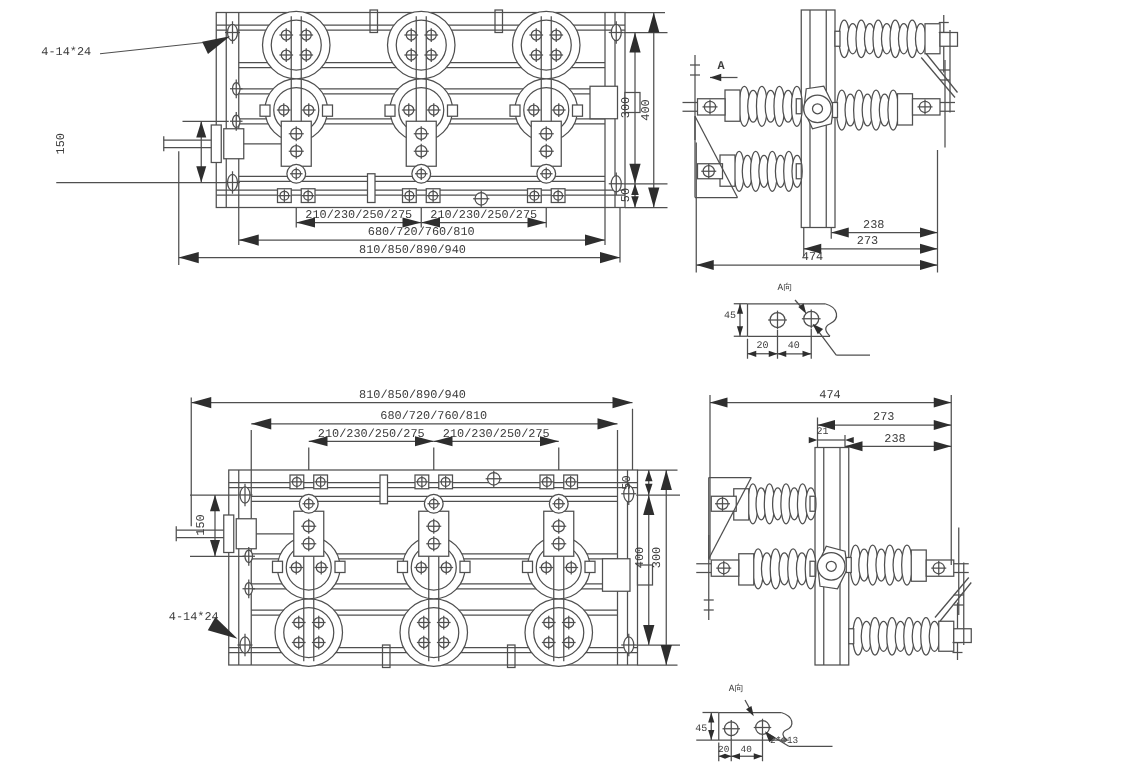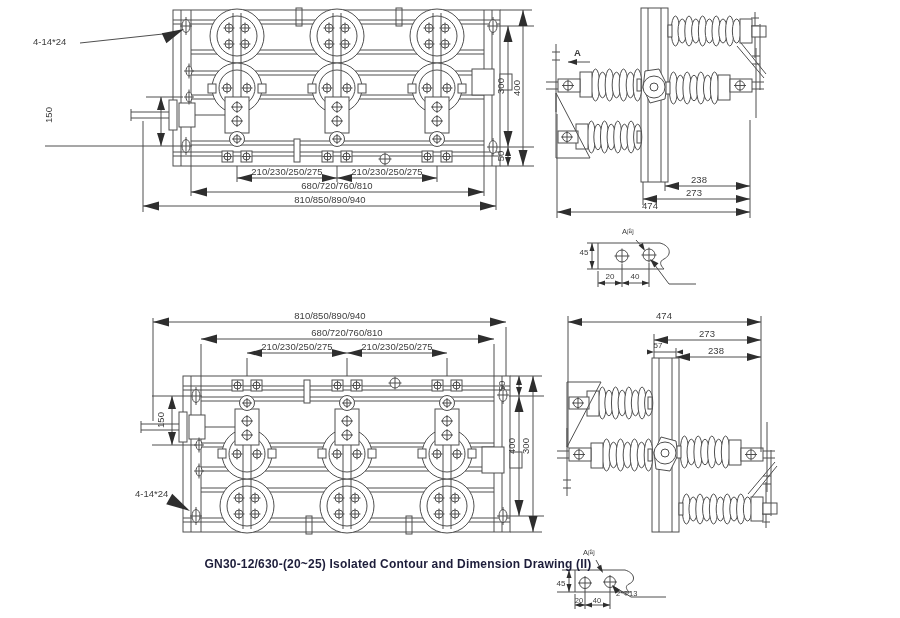--- a/index.html
+++ b/index.html
@@ -1,17 +1,17 @@
 <!DOCTYPE html>
 <html><head>
 <meta charset="utf-8">
 <style>
   html,body{margin:0;padding:0;background:#fff}
   .stage{position:relative;width:780px;height:618px;background:var(--bg,#fff);
-         font-family:Liberation Sans, sans-serif;overflow:hidden}
+         font-family:Liberation Mono, monospace;overflow:hidden}
   #art{position:absolute;left:0;top:0}
   .lbl{position:absolute;font-size:9.5px;color:var(--dim,#3c3c3c);white-space:nowrap;line-height:1}
   .ctr{transform:translate(-50%,-50%)}
   .rot{transform:translate(-50%,-50%) rotate(-90deg)}
   .sm{font-size:8px}
   .xs{font-size:7.5px}
   .bold{font-weight:bold}
   .ttl{position:absolute;width:430px;text-align:center;font-weight:bold;font-size:12px;
        color:var(--title,#1d1d3a);letter-spacing:.2px;white-space:nowrap}
 </style>
@@ -758,22 +758,21 @@
   <div class="lbl ctr" style="left:397px;top:347px">210/230/250/275</div>
   <div class="lbl rot" style="left:161px;top:420px">150</div>
   <div class="lbl" style="left:135px;top:489px">4-14*24</div>
   <div class="lbl rot" style="left:502px;top:386px">50</div>
   <div class="lbl rot" style="left:512px;top:446px">400</div>
   <div class="lbl rot" style="left:526px;top:446px">300</div>
 
   <div class="lbl ctr" style="left:664px;top:316px">474</div>
   <div class="lbl ctr" style="left:707px;top:334px">273</div>
   <div class="lbl ctr" style="left:716px;top:351px">238</div>
-  <div class="lbl ctr sm" style="left:658px;top:346px">57</div>
+  <div class="lbl ctr sm" style="left:658px;top:346px">21</div>
 
   <div class="lbl xs" style="left:583px;top:549px">A向</div>
   <div class="lbl ctr sm" style="left:561px;top:584px">45</div>
   <div class="lbl ctr xs" style="left:579px;top:601px">20</div>
   <div class="lbl ctr xs" style="left:597px;top:601px">40</div>
   <div class="lbl xs" style="left:616px;top:590px">2*Φ13</div>
 
-  <div class="ttl" style="left:183px;top:557px">GN30-12/630-(20~25) Isolated Contour and Dimension Drawing (II)</div>
 </div>
 
 </body></html>

